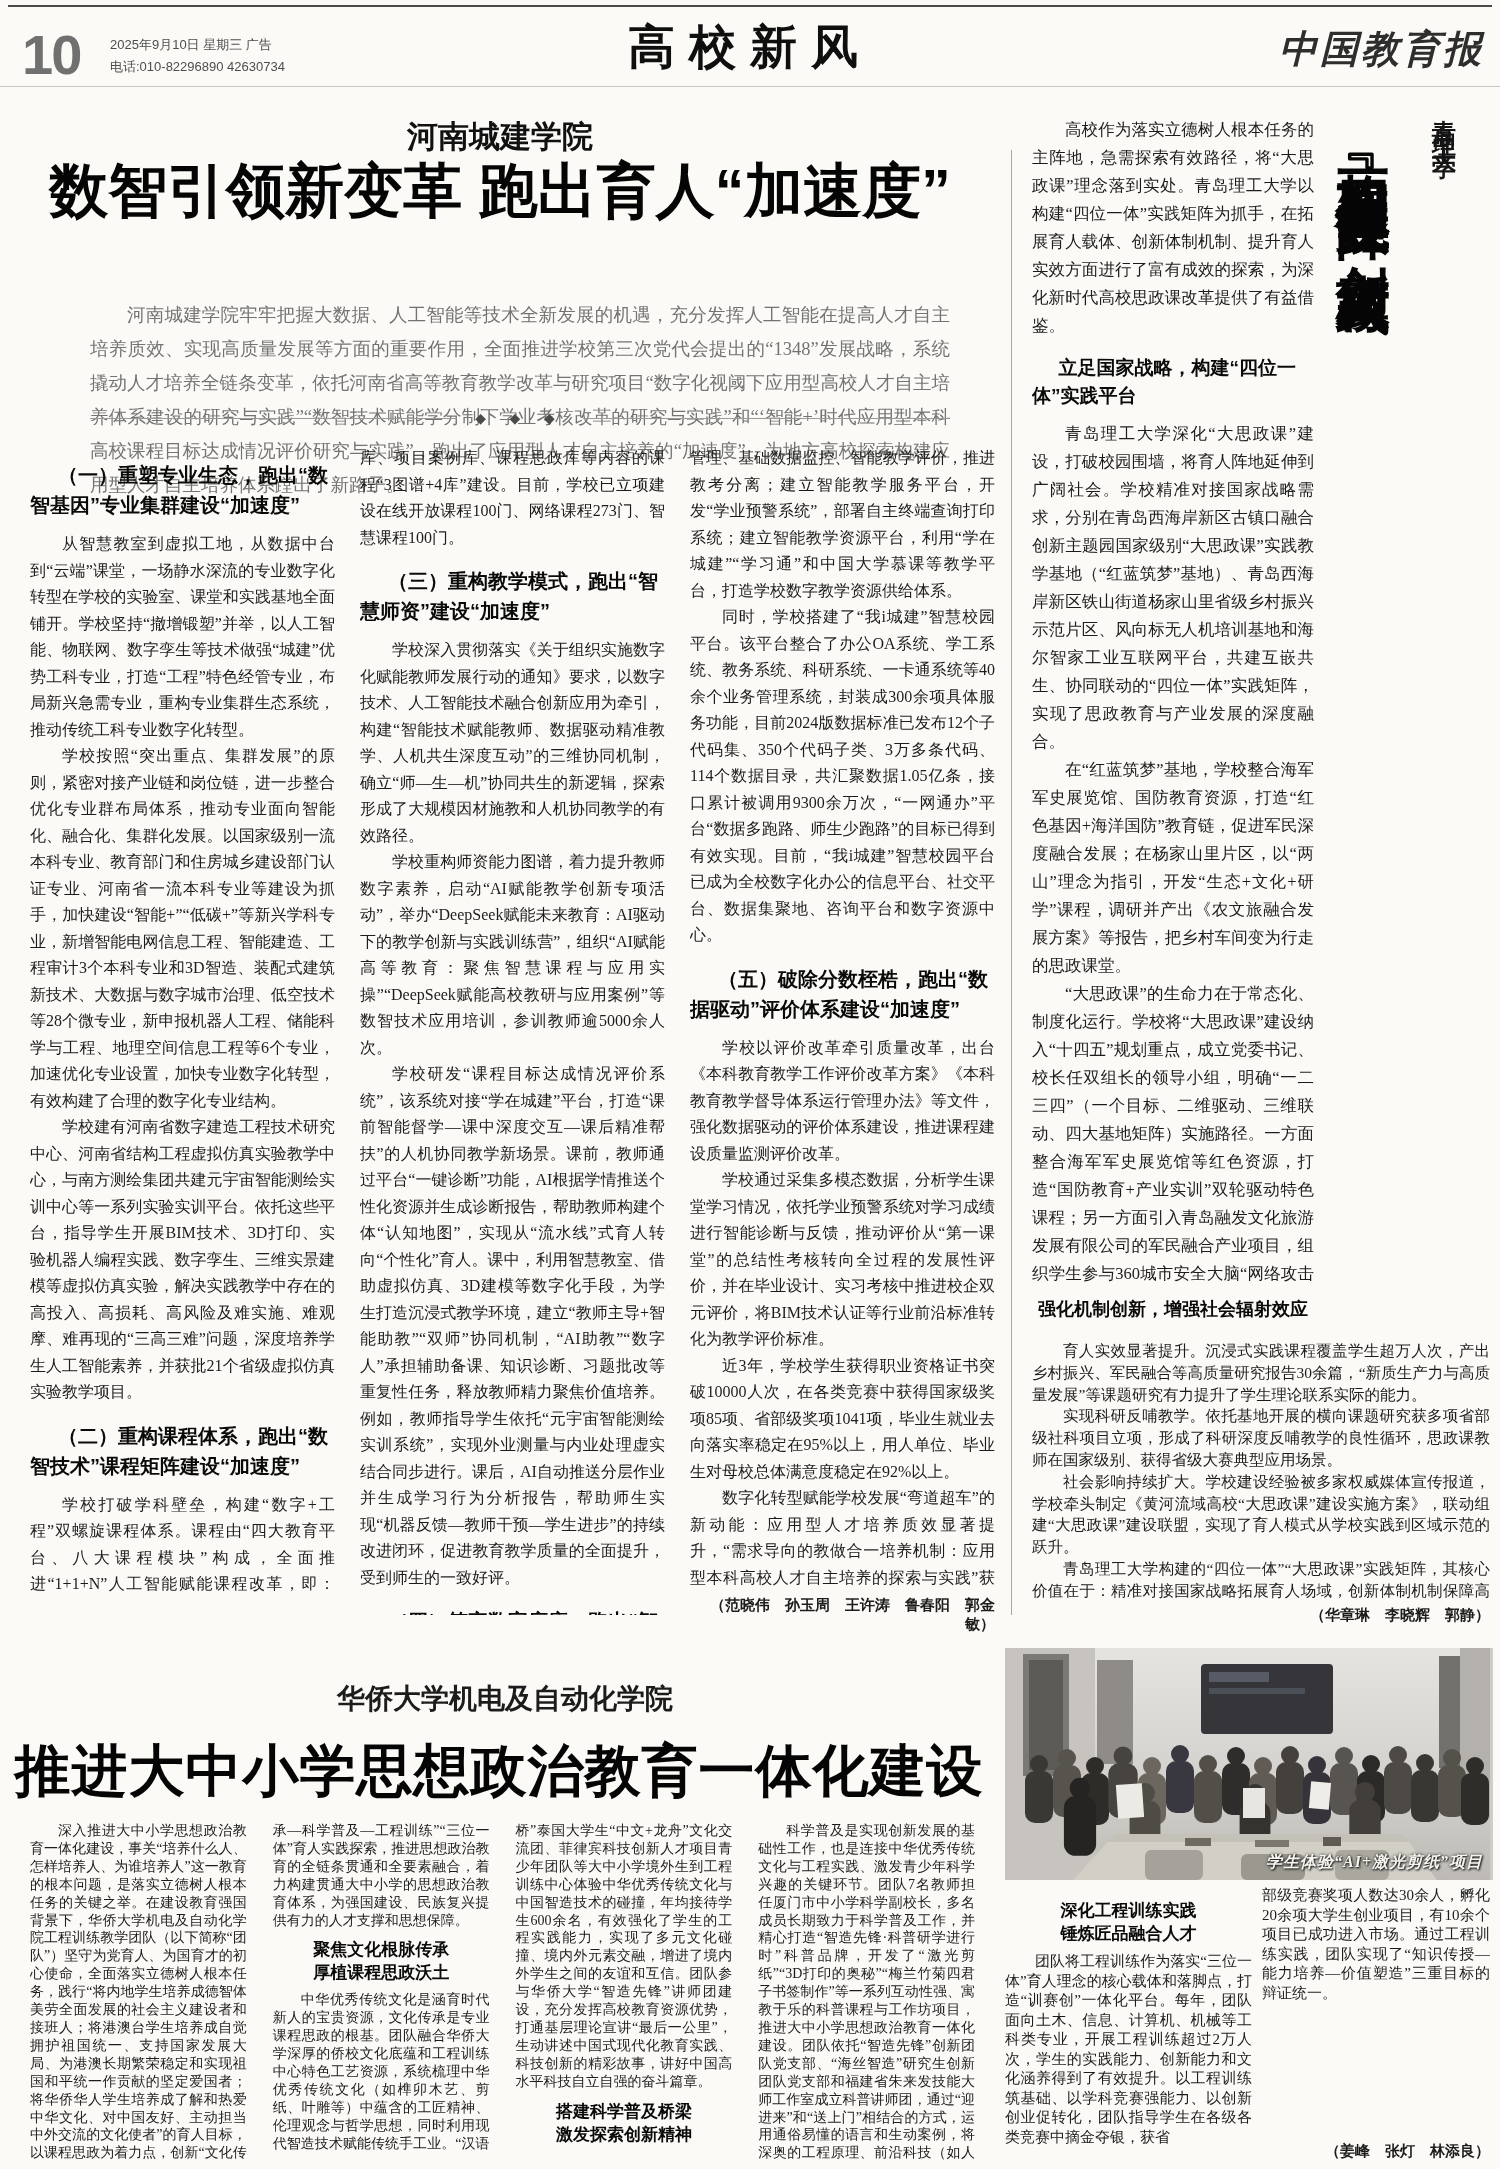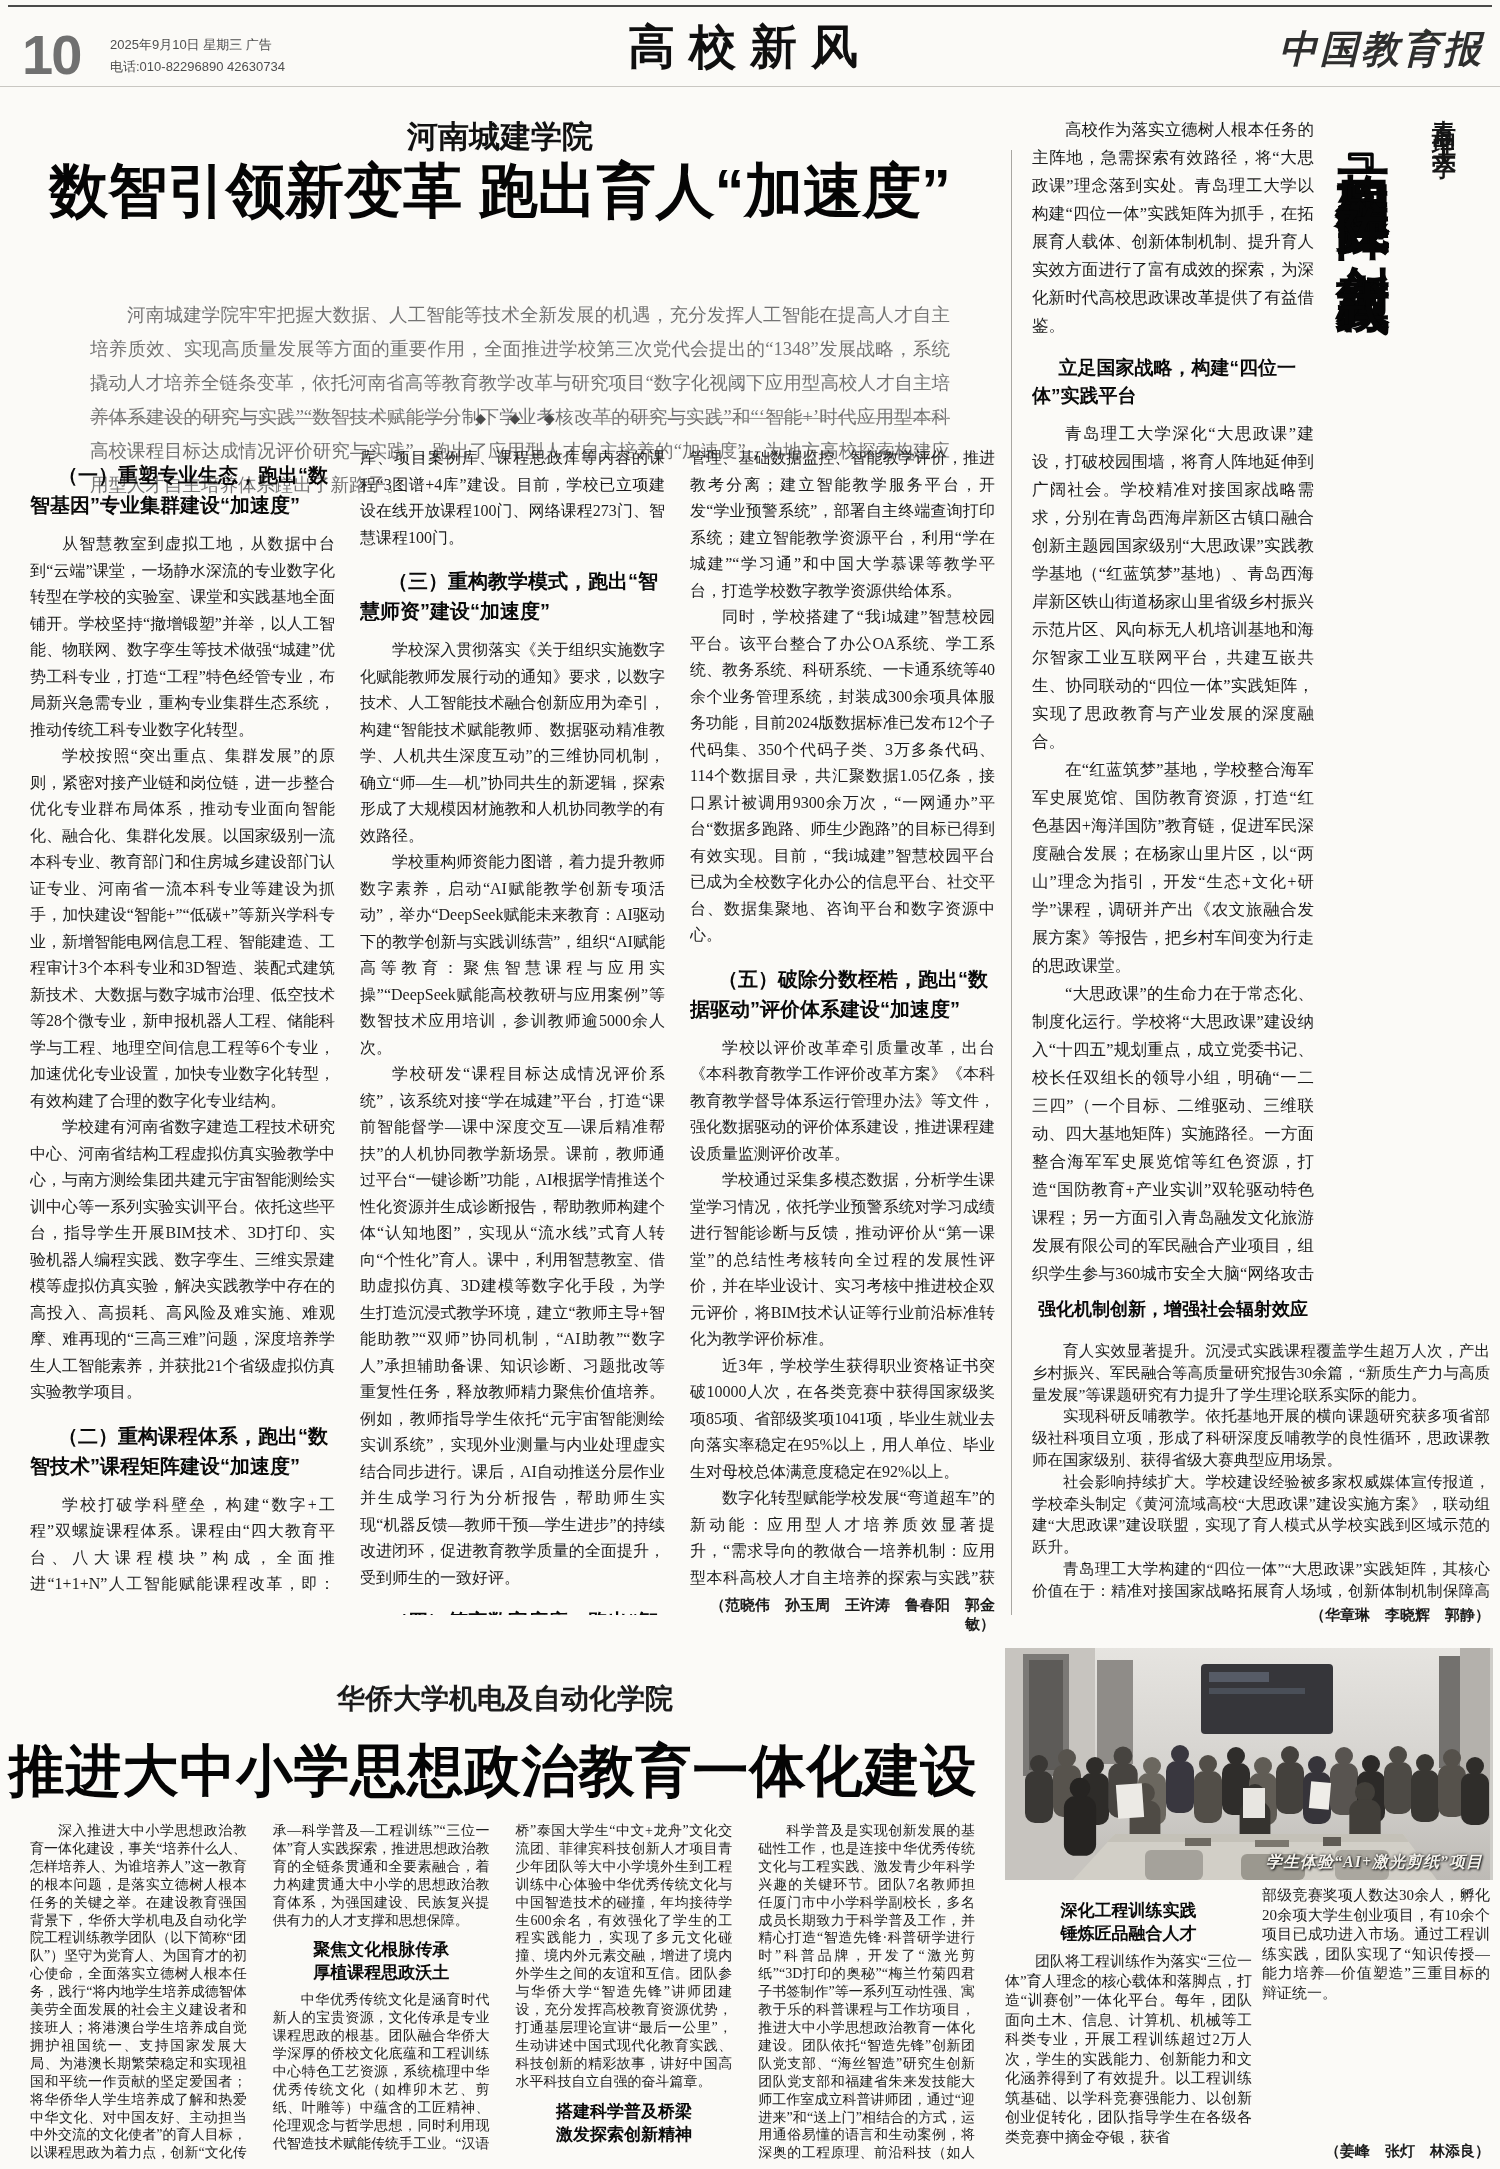--- a/index.html
+++ b/index.html
@@ -35,21 +35,21 @@
   .q-col .sh{font-size:19px;line-height:28px;margin:14px 0 10px;}
   .q-submid{left:1032px;top:1297px;width:282px;text-align:center;font-family:"Liberation Sans",sans-serif;font-weight:bold;font-size:18px;color:#0a0a0a;}
   .q-tail{left:1032px;top:1340px;width:458px;height:262px;font-size:15.5px;line-height:21.8px;}
   .q-byline{left:1190px;width:300px;top:1606px;text-align:right;font-family:"Liberation Sans",sans-serif;font-weight:bold;font-size:15px;}
   .q-vhead{left:1324px;top:130px;height:1075px;writing-mode:vertical-rl;font-family:"Liberation Sans","DejaVu Sans",sans-serif;
            font-size:54px;font-weight:900;letter-spacing:3px;color:#060606;line-height:80px;}
   .q-vkicker{left:1428px;top:100px;height:270px;writing-mode:vertical-rl;font-family:"Liberation Sans",sans-serif;
            font-size:24px;font-weight:bold;letter-spacing:7px;color:#151515;}
   
   .b-kicker{left:30px;width:950px;top:1680px;text-align:center;font-size:28px;font-weight:bold;font-family:"Liberation Sans",sans-serif;}
-  .b-headline{left:6px;width:974px;top:1734px;text-align:center;font-size:56px;font-weight:900;letter-spacing:1px;font-family:"Liberation Sans","DejaVu Sans",sans-serif;color:#050505;}
+  .b-headline{left:12px;width:974px;top:1734px;text-align:center;font-size:56px;font-weight:900;letter-spacing:1px;font-family:"Liberation Sans","DejaVu Sans",sans-serif;color:#050505;}
   .b-flow{left:30px;top:1822px;width:945px;height:347px;column-count:4;column-gap:26px;column-fill:auto;
           font-size:14px;line-height:17.9px;}
   .b-flow p{text-indent:2em;}
   .b-col5{left:1005px;top:1890px;width:247px;height:279px;font-size:15px;line-height:19.5px;}
   .b-col6{left:1262px;top:1886px;width:228px;height:252px;font-size:15px;line-height:19.5px;}
   .b-byline{left:1262px;width:228px;top:2142px;text-align:right;font-family:"Liberation Sans",sans-serif;font-weight:bold;font-size:15px;}
   
   .photo{left:1005px;top:1648px;width:488px;height:232px;background:#cfcdc9;overflow:hidden;}
   .photo svg{display:block;}
   .p-caption{position:absolute;right:10px;bottom:7px;font-size:16px;font-weight:bold;font-style:italic;color:#f6f4ee;

